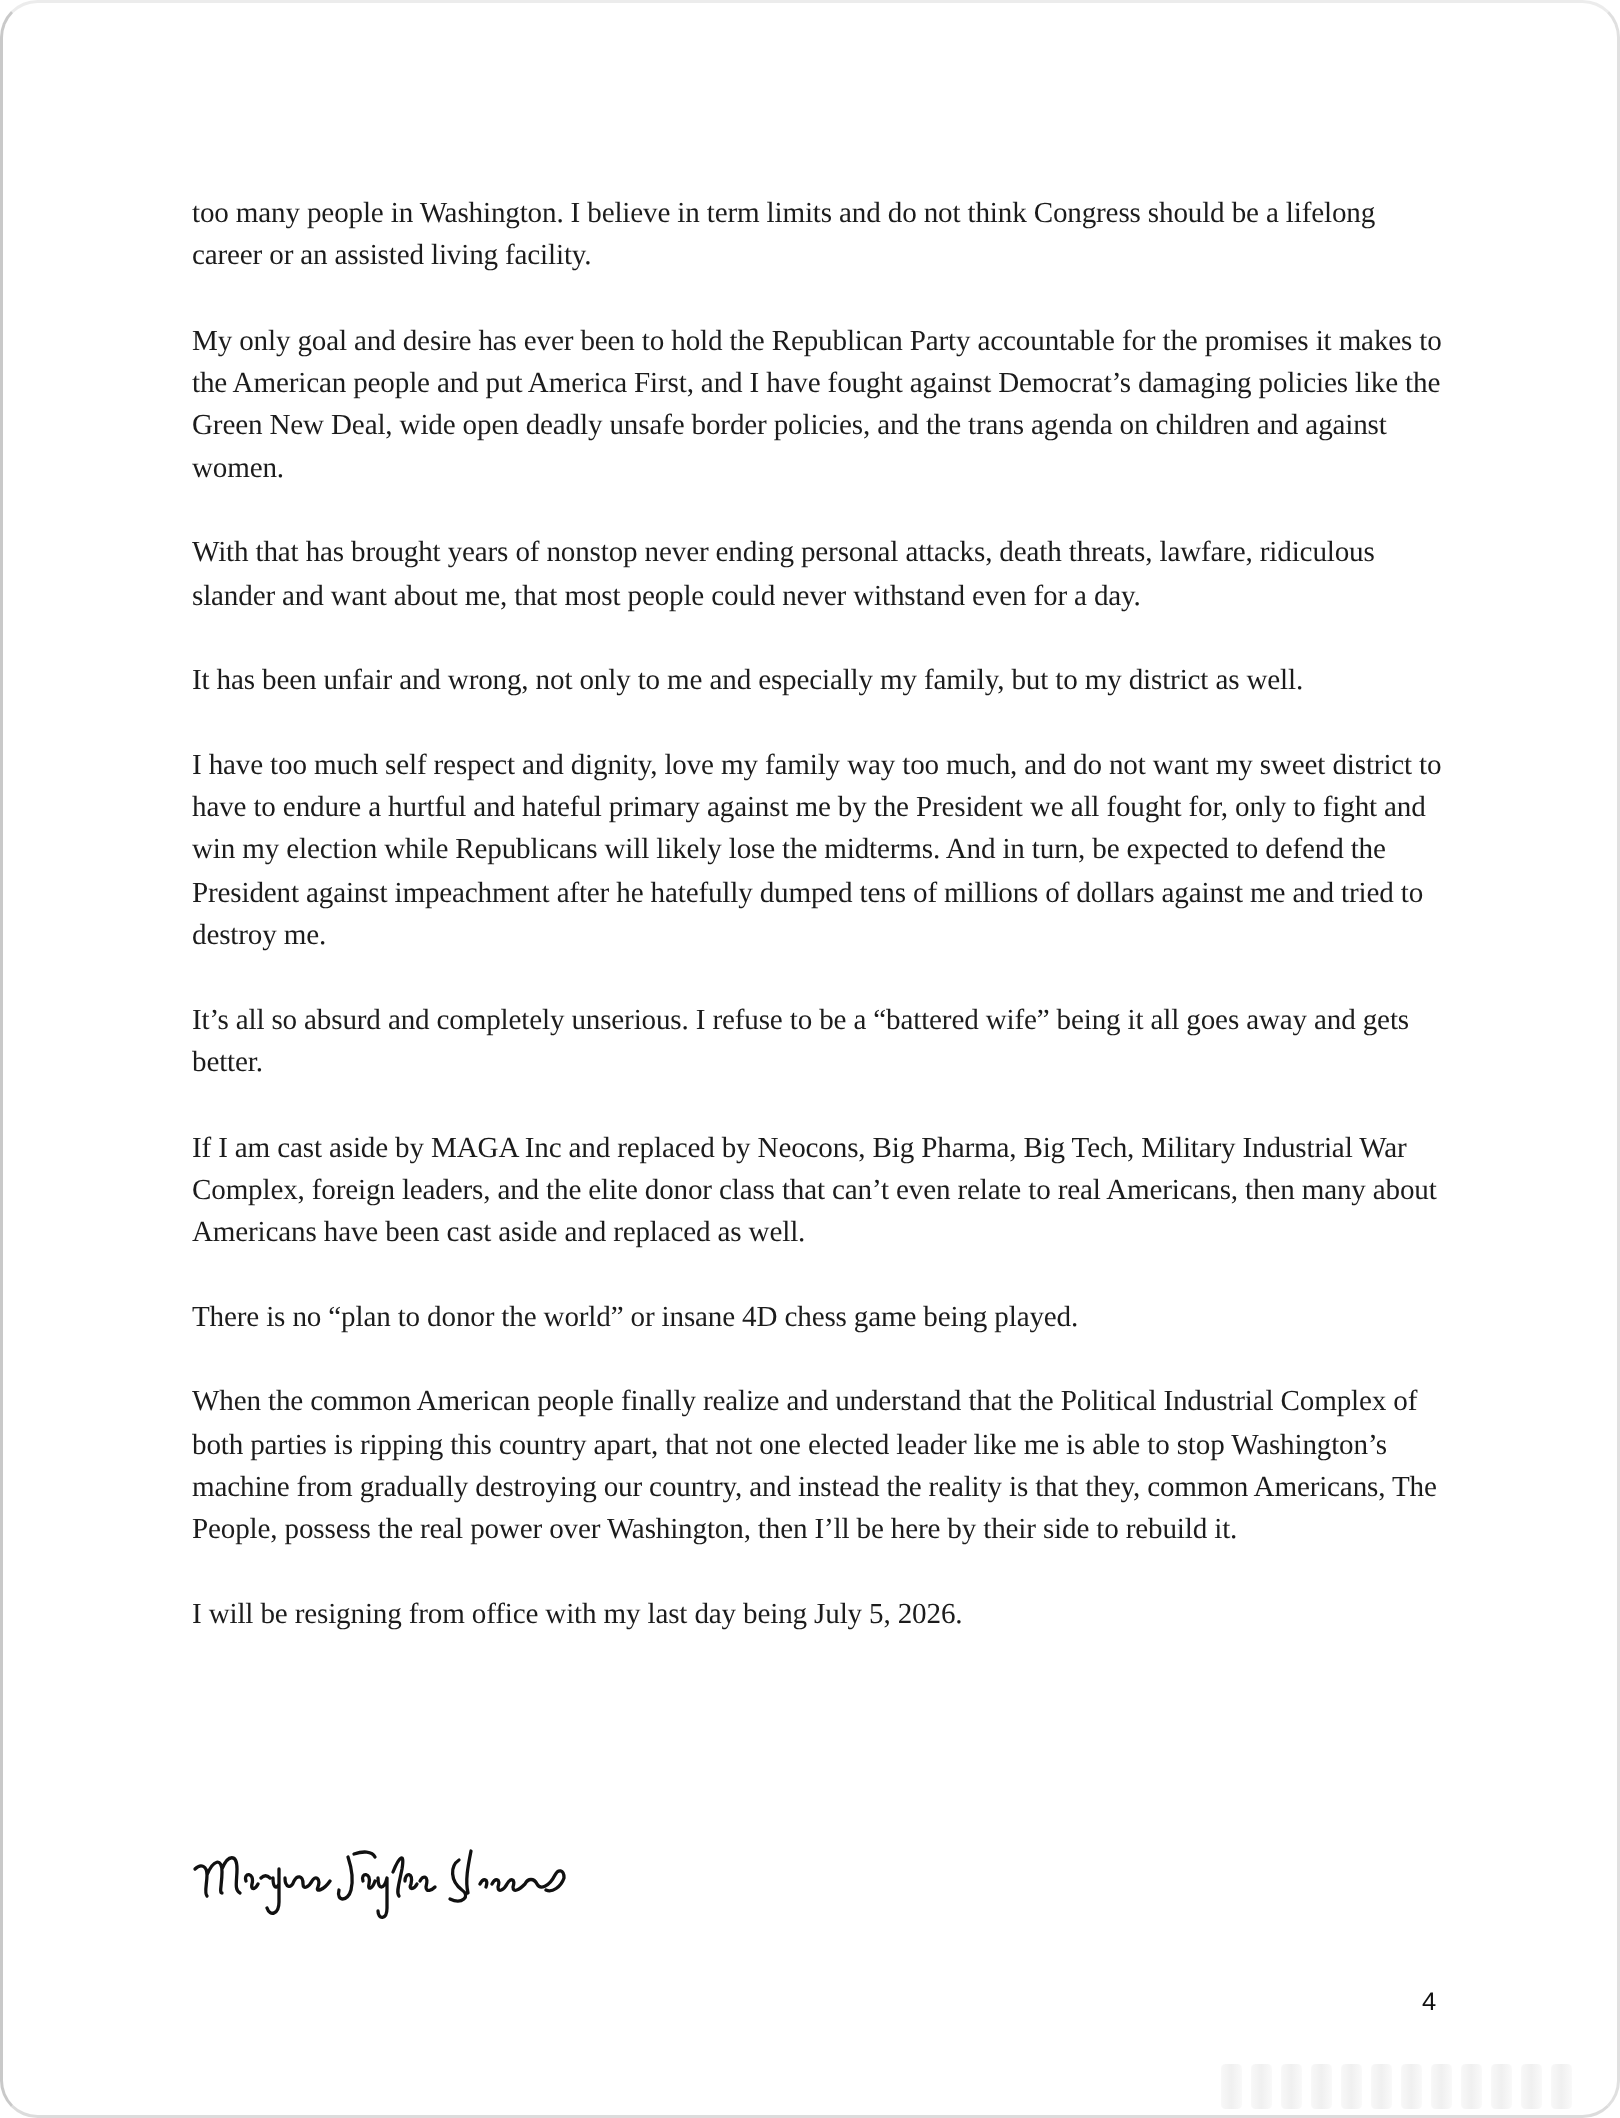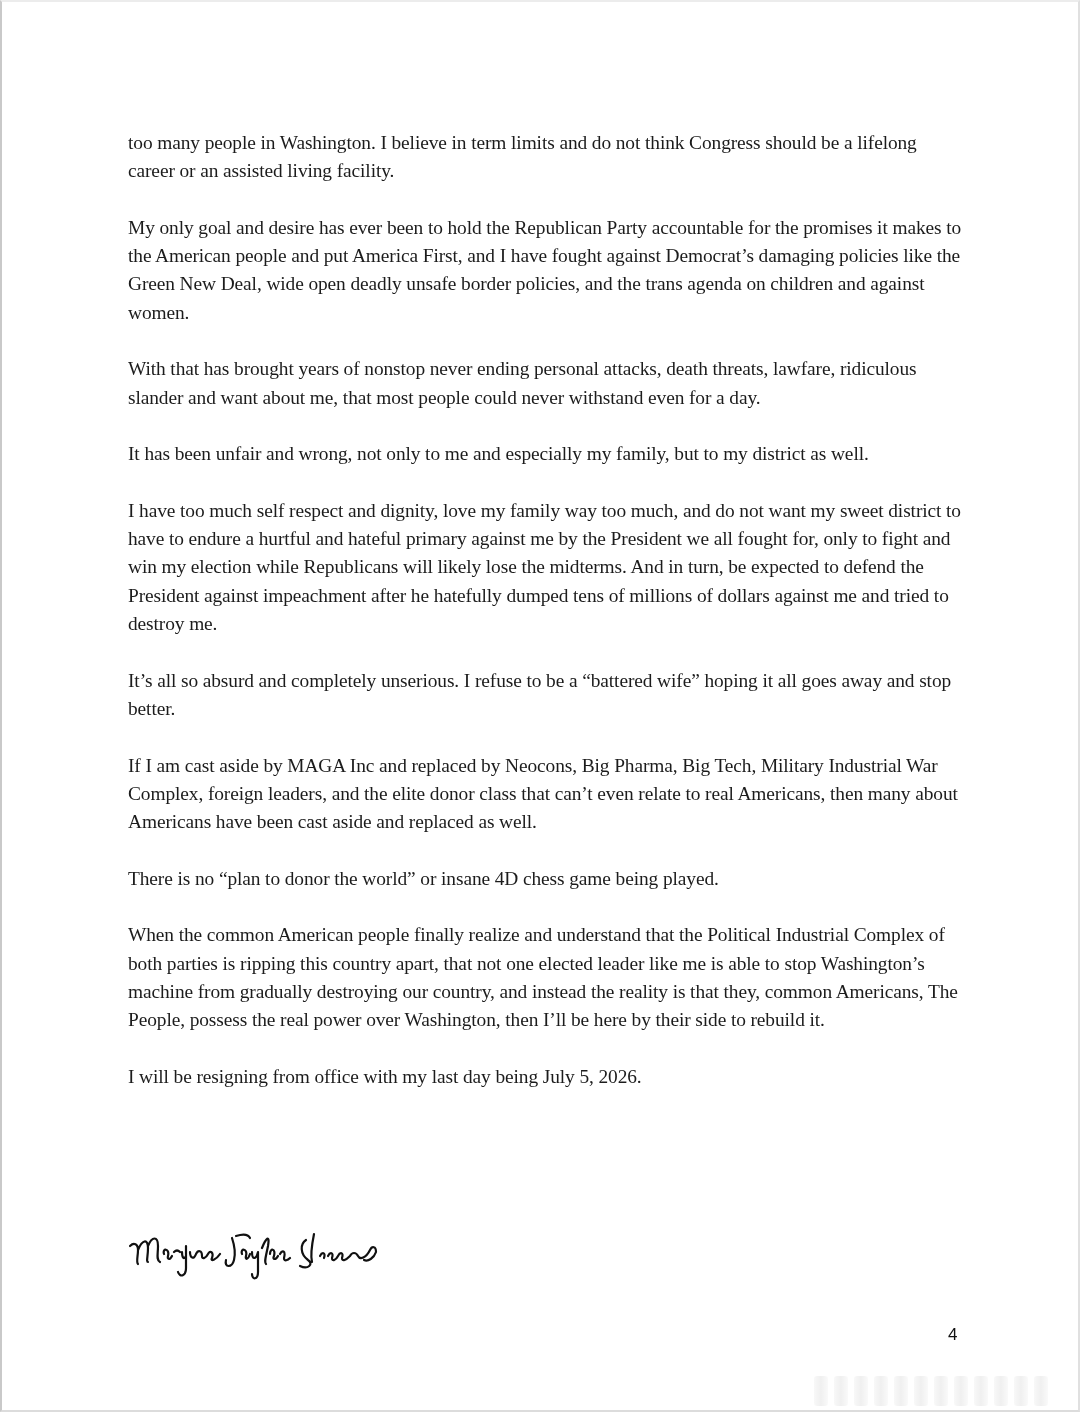--- a/index.html
+++ b/index.html
@@ -5,20 +5,21 @@
   html, body { margin: 0; padding: 0; background: #ffffff; }
   body { width: 1080px; height: 1412px; position: relative; overflow: hidden; }
   .page {
     position: absolute; left: 0; top: 0; width: 1080px; height: 1412px;
     background: #ffffff;
     box-sizing: border-box;
     border-left: 2px solid #c9c9c9;
     border-right: 2px solid #e0e0e0;
     border-top: 2px solid #ececec;
     border-bottom: 2px solid #dcdcdc;
+    border-radius: 25px;
   }
   .body-text {
     position: absolute; left: 126px; top: 127px; width: 840px;
     font-family: "Liberation Serif", serif;
     font-size: 19.4px;
     line-height: 28.3px;
     color: #1c1c1c;
     letter-spacing: -0.1px;
   }
   .body-text p { margin: 0 0 28.3px 0; }
@@ -44,21 +45,21 @@
 </head>
 <body>
 
 <div class="page">
   <div class="body-text">
     <p>too many people in Washington. I believe in term limits and do not think Congress should be a lifelong career or an assisted living facility.</p>
     <p>My only goal and desire has ever been to hold the Republican Party accountable for the promises it makes to the American people and put America First, and I have fought against Democrat’s damaging policies like the Green New Deal, wide open deadly unsafe border policies, and the trans agenda on children and against women.</p>
     <p>With that has brought years of nonstop never ending personal attacks, death threats, lawfare, ridiculous slander and want about me, that most people could never withstand even for a day.</p>
     <p>It has been unfair and wrong, not only to me and especially my family, but to my district as well.</p>
     <p>I have too much self respect and dignity, love my family way too much, and do not want my sweet district to have to endure a hurtful and hateful primary against me by the President we all fought for, only to fight and win my election while Republicans will likely lose the midterms. And in turn, be expected to defend the President against impeachment after he hatefully dumped tens of millions of dollars against me and tried to destroy me.</p>
-    <p>It’s all so absurd and completely unserious. I refuse to be a “battered wife” hoping it all goes away and stop better.</p>
+    <p>It’s all so absurd and completely unserious. I refuse to be a “battered wife” being it all goes away and gets better.</p>
     <p>If I am cast aside by MAGA Inc and replaced by Neocons, Big Pharma, Big Tech, Military Industrial War Complex, foreign leaders, and the elite donor class that can’t even relate to real Americans, then many about Americans have been cast aside and replaced as well.</p>
     <p>There is no “plan to donor the world” or insane 4D chess game being played.</p>
     <p>When the common American people finally realize and understand that the Political Industrial Complex of both parties is ripping this country apart, that not one elected leader like me is able to stop Washington’s machine from gradually destroying our country, and instead the reality is that they, common Americans, The People, possess the real power over Washington, then I’ll be here by their side to rebuild it.</p>
     <p>I will be resigning from office with my last day being July 5, 2026.</p>
   </div>
 
   <div class="signature" title="Marjorie Taylor Greene">
     <svg viewBox="0 0 270 66" fill="none" stroke="#111" stroke-width="2.2" stroke-linecap="round" stroke-linejoin="round">
 
       <path d="M6 22 C10 18 14 20 14 26 C14 32 12 38 14 40 M14 26 C18 16 24 14 24 24 C24 32 22 38 24 38 M24 22 C28 12 34 12 34 22 C34 30 32 36 36 38"></path>

